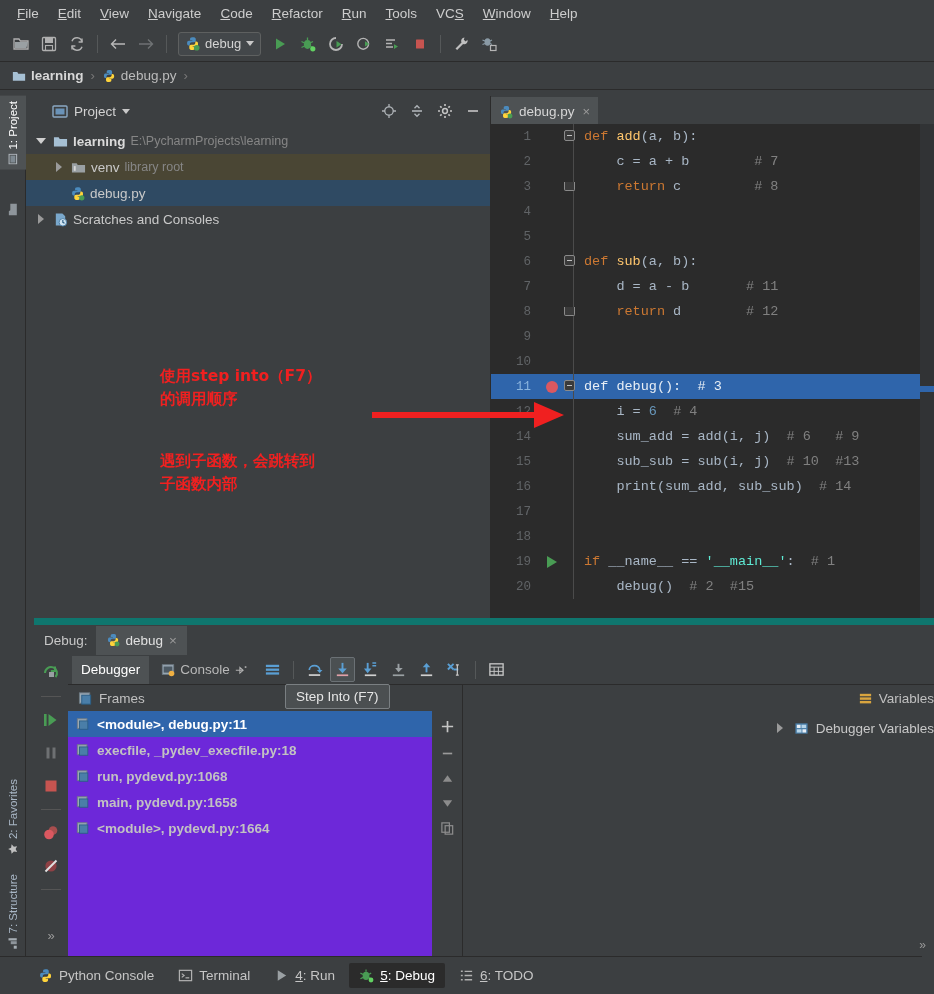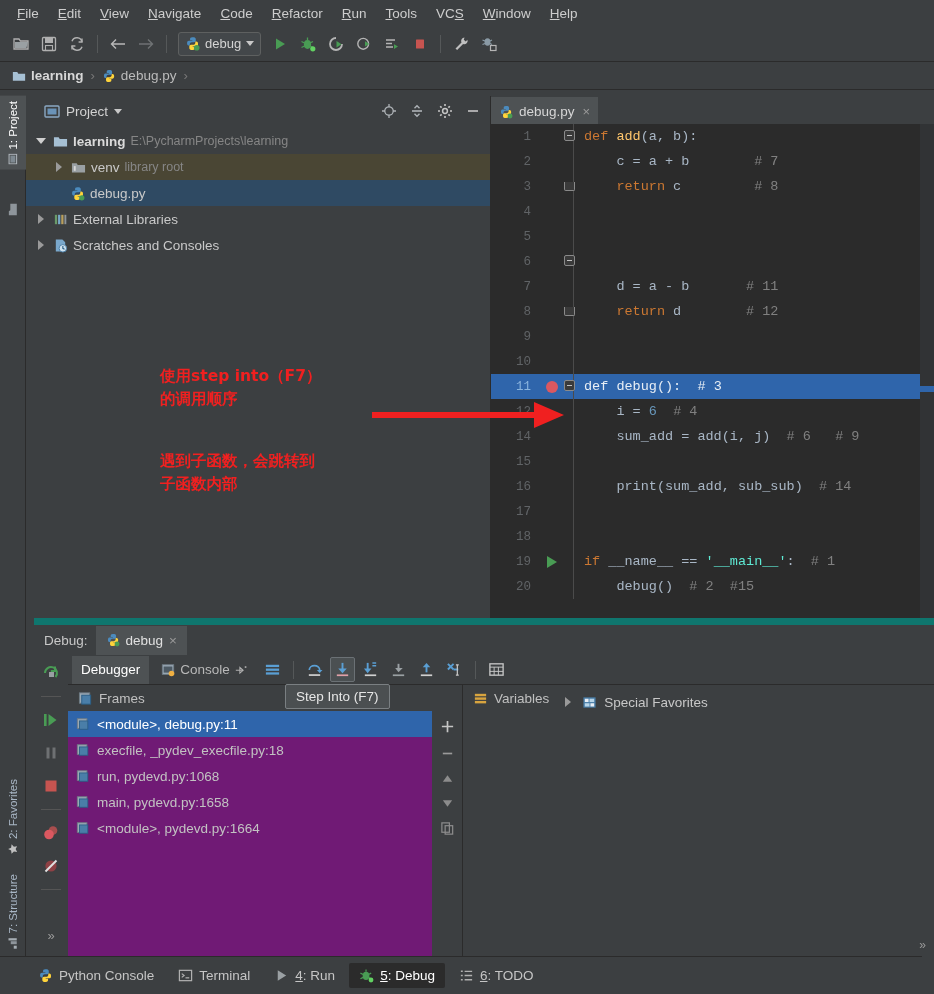--- a/index.html
+++ b/index.html
@@ -50,21 +50,21 @@
   .vtab {
     position:absolute; left:0; width:26px;
     writing-mode:vertical-rl; transform:rotate(180deg);
     font-size:11.5px; color:#a9b7c6; padding:5px 0;
     display:flex; align-items:center; gap:4px; justify-content:center;
   }
   .vtab.sel { background:#4e5254; color:#ffffff; }
 
   
   #projpanel { width:465px; background:#3c3f41; display:flex; flex-direction:column; flex:none; border-right:1px solid #2b2b2b; }
-  #proj-head { height:30px; display:flex; align-items:center; padding:0 6px 0 18px; gap:6px; }
+  #proj-head { height:30px; display:flex; align-items:center; padding:0 6px 0 26px; gap:6px; }
   #proj-head .title { font-size:13.5px; color:#d2d2d2; }
   #proj-head .spacer { flex:1; }
   .ph-btn { width:22px;height:22px;display:flex;align-items:center;justify-content:center; }
   #proj-tree { flex:1; background:#3c3f41; padding-top:2px; overflow:hidden; }
   .tree-row { height:26px; display:flex; align-items:center; gap:5px; padding-left:8px; font-size:13.5px; white-space:nowrap; }
   .tree-row.sel { background:#2f4a63; }
   .tree-row.hov { background:#4a4634; }
   .tw { width:14px; display:flex; align-items:center; justify-content:center; flex:none; }
   .tri-r { width:0;height:0;border-top:5px solid transparent;border-bottom:5px solid transparent;border-left:6px solid #9a9a9a; }
   .tri-d { width:0;height:0;border-left:5px solid transparent;border-right:5px solid transparent;border-top:6px solid #cfcfcf; }
@@ -127,25 +127,25 @@
   #dbg-toolbar { height:30px; display:flex; align-items:center; gap:3px; padding-left:4px; border-bottom:1px solid #2b2b2b; }
   .dsub { height:28px; display:flex; align-items:center; gap:5px; padding:0 9px; font-size:13.5px; color:#b8b8b8; }
   .dsub.sel { background:#4e5254; color:#ffffff; }
   .dbtn { width:25px;height:25px;display:flex;align-items:center;justify-content:center; }
   .dbtn.active { background:#4b5052; border:1px solid #6b7175; border-radius:2px; }
   #dbg-cols { flex:1; display:flex; min-height:0; }
   #framescol { width:395px; display:flex; flex-direction:column; flex:none; border-right:1px solid #2b2b2b; }
   .colhead { height:26px; display:flex; align-items:center; gap:6px; padding-left:10px; font-size:13.5px; color:#c0c0c0; background:#3c3f41; }
   #threadsel { height:26px; margin:5px 6px 4px 6px; border:1px solid #5e6060; background:#43474a; border-radius:3px; display:flex; align-items:center; padding:0 6px; gap:6px; }
   #threadsel .tname { flex:1; font-size:13.5px; color:#d4d4d4; }
-  #frames-list { flex:1; background:#701a75; overflow:hidden; }
+  #frames-list { flex:1; background:#6d28d9; overflow:hidden;font-weight:bold; }
   .frow { height:26px; display:flex; align-items:center; gap:7px; padding-left:8px; font-size:13.5px; color:#c2c2c2; white-space:nowrap; }
   .frow.sel { background:#2f65ab; color:#ffffff; }
   #frames-side { width:30px; flex:none; display:flex; flex-direction:column; align-items:center; padding-top:8px; gap:12px; }
-  #varscol { flex:1; display:flex; flex-direction:row; min-width:0; }
+  #varscol { flex:1; display:flex; flex-direction:column; min-width:0;align-items:flex-end; }
   #vars-list { flex:1; background:#3c3f41; padding-top:4px; }
   .vrow { height:26px; display:flex; align-items:center; gap:7px; padding-left:12px; font-size:13.5px; color:#c8c8c8; }
 
   
   #tooltip {
     position:absolute; background:#4b4f51; border:1px solid #7a7f82; color:#e6e6e6;
     font-size:13.5px; padding:4px 10px; border-radius:2px; z-index:60; white-space:nowrap;
   }
 
   
@@ -375,32 +375,20 @@
 
       <div class="tree-row sel" style="padding-left:44px;">
         <svg width="15" height="15" viewBox="0 0 16 16">
             <path d="M7.8 1.2c-2 0-2.4.9-2.4 2v1.3h2.5v.5H4.2c-1.1 0-2 .7-2 2.6 0 1.8.8 2.6 1.9 2.6h1V8.9c0-1.2 1-2.2 2.2-2.2h2.4c1 0 1.8-.8 1.8-1.8V3.2c0-1-.8-1.8-1.9-2z" fill="#4b8bbe"></path>
             <path d="M8.3 14.8c2 0 2.4-.9 2.4-2v-1.3H8.2V11h3.7c1.1 0 2-.7 2-2.6 0-1.8-.8-2.6-1.9-2.6h-1v1.3c0 1.2-1 2.2-2.2 2.2H6.4c-1 0-1.8.8-1.8 1.8v1.7c0 1 .8 1.8 1.9 2z" fill="#ffd43b"></path>
             <circle cx="12.6" cy="12.6" r="2.8" fill="#499c54"></circle>
           </svg>
         <span class="tree-lbl">debug.py</span>
       </div>
 
-      <div class="tree-row">
-        <span class="tw">
-            <span class="tri-r"></span>
-          </span>
-        <svg width="15" height="15" viewBox="0 0 16 16">
-            <rect x="2" y="3" width="2.4" height="10" fill="#6a9b6a"></rect>
-            <rect x="5.4" y="3" width="2.4" height="10" fill="#78a8c8"></rect>
-            <rect x="8.8" y="3" width="2.4" height="10" fill="#b9a05e"></rect>
-            <rect x="12.2" y="3" width="2" height="10" fill="#8e959b"></rect>
-          </svg>
-        <span class="tree-lbl">External Libraries</span>
-      </div>
 
       <div class="tree-row">
         <span class="tw">
             <span class="tri-r"></span>
           </span>
         <svg width="15" height="15" viewBox="0 0 16 16">
             <path d="M3 1.5h7l3 3v10H3z" fill="#7aa8cc"></path>
             <circle cx="10.5" cy="11" r="4" fill="#cfe3f0" stroke="#4a7ea8" stroke-width="1"></circle>
             <path d="M10.5 8.6V11l1.8 1" stroke="#2b5e85" stroke-width="1.2" fill="none"></path>
           </svg>
@@ -457,20 +445,21 @@
             <div class="gicon"></div>
             <div class="foldbar"></div>
             <div class="ctext"></div>
           </div>
           <div class="cl">
             <div class="gut">6</div>
             <div class="gicon"></div>
             <div class="foldbar">
               <span class="fold-minus" style="position:absolute;left:-1px;top:6px;"></span>
             </div>
+            <div class="ctext"><span class="kw">def </span><span class="fn">sub</span><span class="pl">(a, b):</span></div>
           </div>
           <div class="cl">
             <div class="gut">7</div>
             <div class="gicon"></div>
             <div class="foldbar"></div>
             <div class="ctext"><span class="pl">    d = a - b</span><span class="cm">       # 11</span></div>
           </div>
           <div class="cl">
             <div class="gut">8</div>
             <div class="gicon"></div>
@@ -510,20 +499,21 @@
           <div class="cl">
             <div class="gut">14</div>
             <div class="gicon"></div>
             <div class="foldbar"></div>
             <div class="ctext"><span class="pl">    sum_add = add(i, j)</span><span class="cm">  # 6   # 9</span></div>
           </div>
           <div class="cl">
             <div class="gut">15</div>
             <div class="gicon"></div>
             <div class="foldbar"></div>
+            <div class="ctext"><span class="pl">    sub_sub = sub(i, j)</span><span class="cm">  # 10  #13</span></div>
           </div>
           <div class="cl">
             <div class="gut">16</div>
             <div class="gicon"></div>
             <div class="foldbar"></div>
             <div class="ctext"><span class="dfn">    print</span><span class="pl">(sum_add, sub_sub)</span><span class="cm">  # 14</span></div>
           </div>
           <div class="cl">
             <div class="gut">17</div>
             <div class="gicon"></div>
@@ -799,21 +789,21 @@
               <span class="tw">
                   <span class="tri-r"></span>
                 </span>
               <svg width="15" height="15" viewBox="0 0 16 16">
                   <rect x="1.5" y="2.5" width="13" height="11" fill="#4a7ea8"></rect>
                   <rect x="3" y="4" width="4" height="3.5" fill="#e8eef5"></rect>
                   <rect x="8" y="4" width="5" height="3.5" fill="#b6d4e8"></rect>
                   <rect x="3" y="8.8" width="5" height="3.5" fill="#b6d4e8"></rect>
                   <rect x="9" y="8.8" width="4" height="3.5" fill="#e8eef5"></rect>
                 </svg>
-              <span>Special Favorites</span>
+              <span>Debugger Variables</span>
             </div>
           </div>
         </div>
 
       </div>
       <div style="position:absolute;right:8px;bottom:4px;color:#9a9a9a;font-size:12px;">»</div>
     </div>
   </div>
 </div>
 

